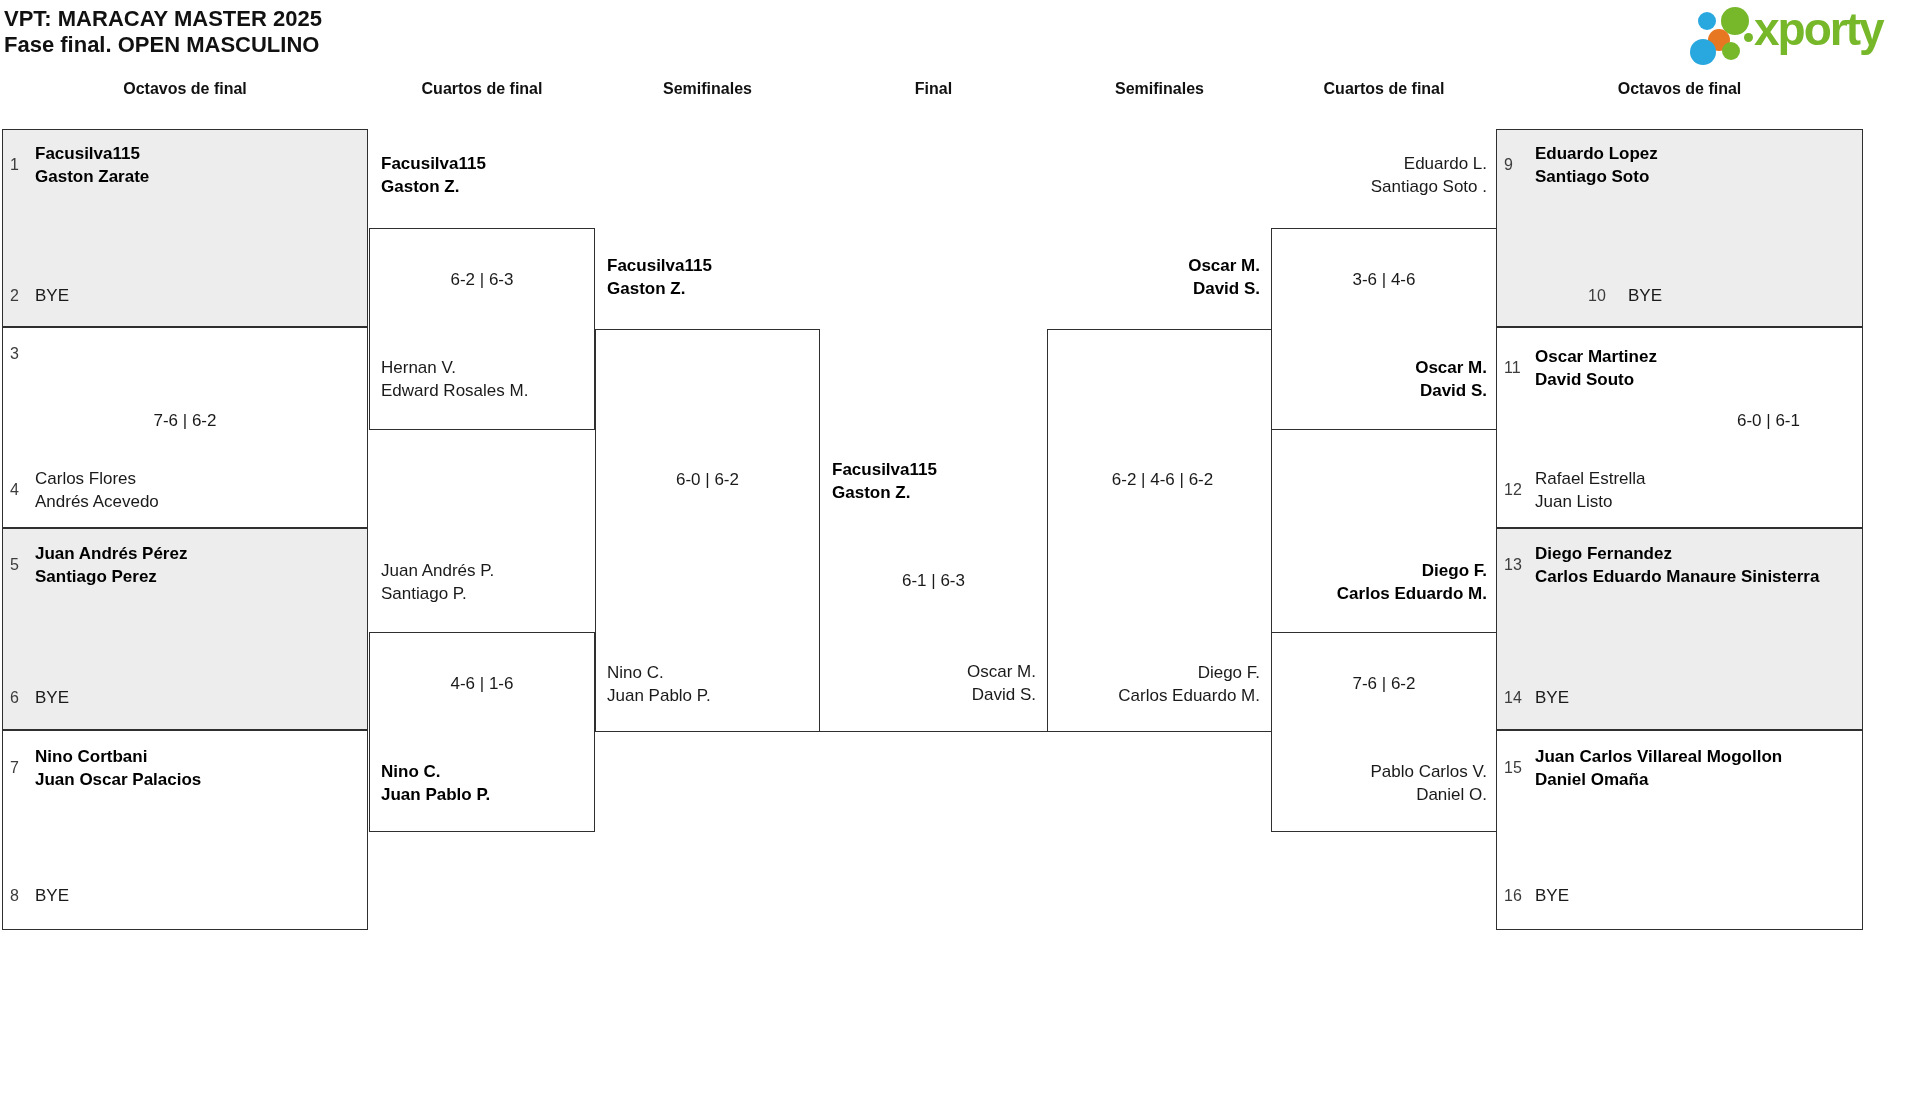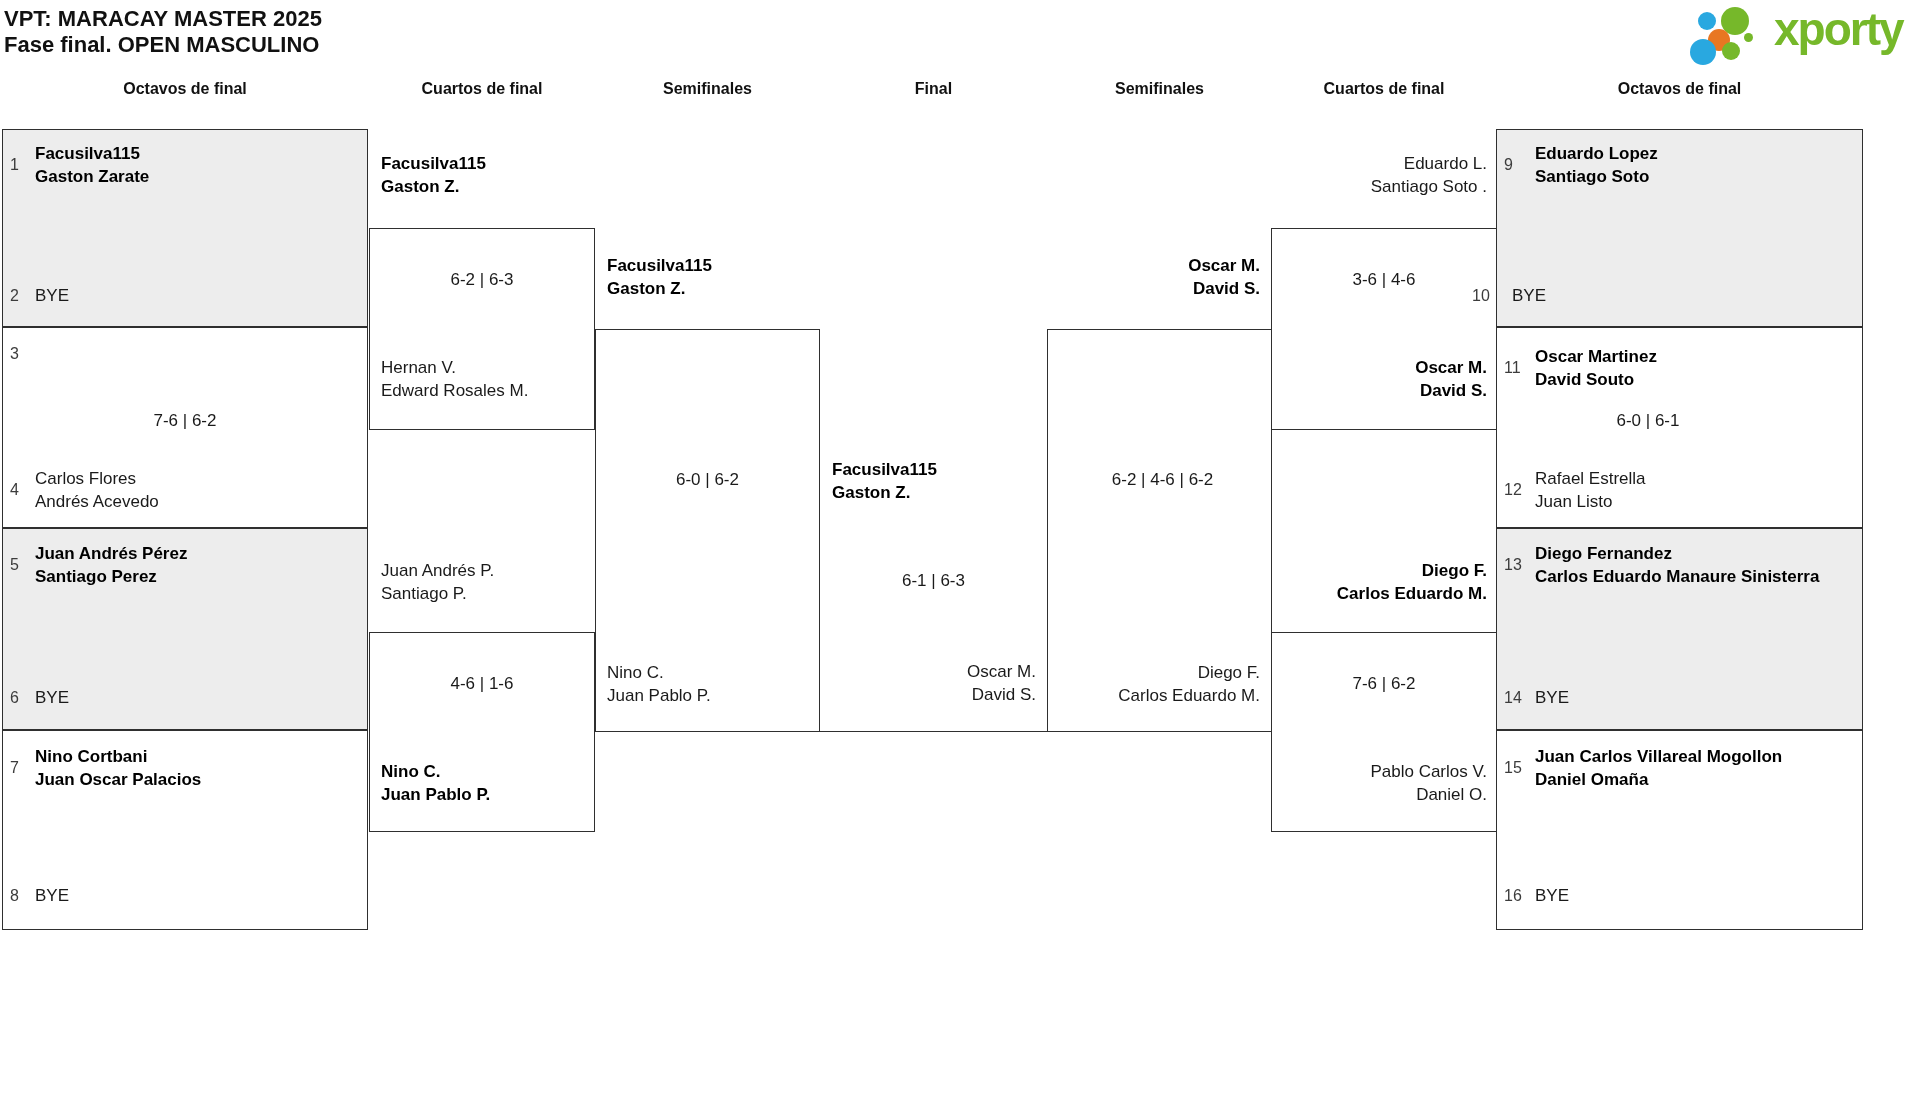--- a/index.html
+++ b/index.html
@@ -14,21 +14,21 @@
   .seed{min-width:18px;color:#3c3c3c;font-size:16px;font-weight:400;}
   .seed.wide{min-width:24px;}
   .names{display:flex;flex-direction:column;font-size:17px;line-height:23px;color:#1a1a1a;}
   .winner .names,.team-label.winner{font-weight:bold;color:#000;}
   .team-label{position:absolute;font-size:17px;line-height:23px;color:#1a1a1a;}
   .team-label div{white-space:nowrap;}
   .team-label.right{text-align:right;}
   .score{position:absolute;font-size:17px;text-align:center;color:#1a1a1a;}
   .dot{position:absolute;border-radius:50%;}
   #logo-text{position:absolute;left:1754px;top:6px;font-size:46px;font-weight:800;
-             letter-spacing:-2px;line-height:1;margin-left:20px;}
+             letter-spacing:-2px;line-height:1;}
 </style>
 </head>
 <body>
 
 <div id="stage">
 
   <div class="title" style="top:6px;">VPT: MARACAY MASTER 2025</div>
   <div class="title" style="top:32px;">Fase final. OPEN MASCULINO</div>
 
   <div>
@@ -192,35 +192,35 @@
   <div class="box gray" style="left:1496px;top:528px;width:367px;height:202px;"></div>
   <div class="box" style="left:1496px;top:730px;width:367px;height:200px;"></div>
 
   <div class="entry winner" style="left:1504px;top:142px;">
     <span class="seed wide">9</span>
     <span class="names">
         <span>Eduardo Lopez</span>
         <span>Santiago Soto</span>
       </span>
   </div>
-  <div class="entry" style="left:1472px;top:284px;gap:16px;">
+  <div class="entry" style="left:1588px;top:284px;gap:16px;">
     <span class="seed wide">10</span>
     <span class="names">
         <span>BYE</span>
       </span>
   </div>
 
   <div class="entry winner" style="left:1504px;top:345px;">
     <span class="seed wide">11</span>
     <span class="names">
         <span>Oscar Martinez</span>
         <span>David Souto</span>
       </span>
   </div>
-  <div class="score" style="left:1496px;width:304px;top:411px;">6-0 | 6-1</div>
+  <div class="score" style="left:1496px;width:304px;top:411px;text-align:right;">6-0 | 6-1</div>
   <div class="entry" style="left:1504px;top:467px;">
     <span class="seed wide">12</span>
     <span class="names">
         <span>Rafael Estrella</span>
         <span>Juan Listo</span>
       </span>
   </div>
 
   <div class="entry winner" style="left:1504px;top:542px;">
     <span class="seed wide">13</span>

